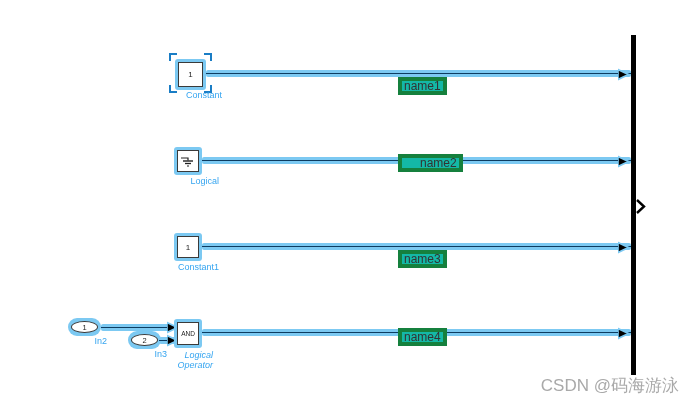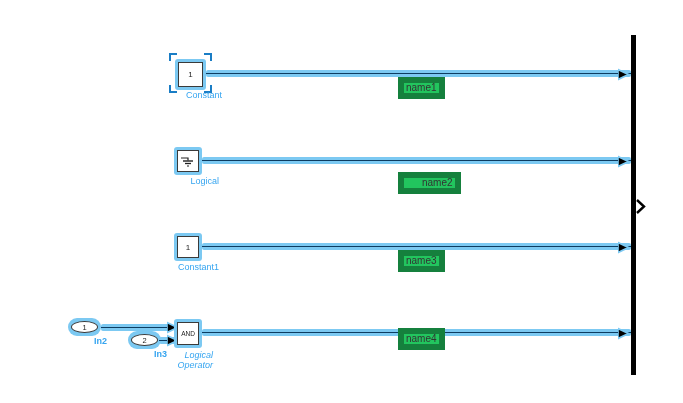--- a/index.html
+++ b/index.html
@@ -25,22 +25,22 @@
   }
   .and-text{font-size:6.5px;letter-spacing:0;}
   .block-label{
     position:absolute;color:#36a5f0;font-size:9px;line-height:10px;
     text-align:right;
   }
   .wire{position:absolute;height:7px;background:#7cc9f2;border-radius:2px;}
   .wire-core{position:absolute;left:0;right:0;top:2.6px;height:1.6px;background:#0d3c61;}
   .arrow{position:absolute;width:12px;height:13px;}
   .name-tag{
-    position:absolute;font-size:10px;line-height:10px;color:#333;
-    background:#22c55e;border:6px solid #15803d;padding:0 2px;height:10px;
+    position:absolute;font-size:12px;line-height:10px;color:#333;
+    background:#14b8a6;border:4px solid #15803d;padding:0 2px;height:10px;
     white-space:nowrap;
   }
   .mux-bar{position:absolute;background:#000000;}
   .sel-corner{position:absolute;width:8px;height:8px;box-sizing:border-box;}
   .sel-tl{border-top:2px solid #1a7dc5;border-left:2px solid #1a7dc5;}
   .sel-tr{border-top:2px solid #1a7dc5;border-right:2px solid #1a7dc5;}
   .sel-bl{border-bottom:2px solid #1a7dc5;border-left:2px solid #1a7dc5;}
   .sel-br{border-bottom:2px solid #1a7dc5;border-right:2px solid #1a7dc5;}
   .watermark{
     position:absolute;right:4px;top:374px;font-size:17px;color:#a9a9a9;
@@ -80,51 +80,51 @@
     </div>
   </div>
   <div class="block-label" style="left:157px;top:176px;width:62px;">Logical</div>
 
   <div class="wire" style="left:202px;top:157px;width:429px;">
     <div class="wire-core"></div>
   </div>
   <svg class="arrow" style="left:618px;top:155px;" viewBox="0 0 12 13">
     <path d="M0,1.5 L10.5,6.5 L0,11.5 Z" fill="#000000" stroke="#7cc9f2" stroke-width="1.6"></path>
   </svg>
-  <div class="name-tag" style="left:398px;top:172px;padding-left:18px;">name2</div>
+  <div class="name-tag" style="left:398px;top:154px;padding-left:18px;">name2</div>
 
   <div class="halo" style="left:174px;top:233px;width:28px;height:28px;">
     <div class="block-inner">1</div>
   </div>
   <div class="block-label" style="left:157px;top:262px;width:62px;">Constant1</div>
 
   <div class="wire" style="left:202px;top:243px;width:429px;">
     <div class="wire-core"></div>
   </div>
   <svg class="arrow" style="left:618px;top:241px;" viewBox="0 0 12 13">
     <path d="M0,1.5 L10.5,6.5 L0,11.5 Z" fill="#000000" stroke="#7cc9f2" stroke-width="1.6"></path>
   </svg>
   <div class="name-tag" style="left:398px;top:250px;">name3</div>
 
   <div class="halo" style="left:68px;top:318px;width:33px;height:18px;border-radius:9px;">
     <div class="oval-inner">1</div>
   </div>
-  <div class="block-label" style="left:62px;top:336px;width:45px;font-weight:bold;">In2</div>
+  <div class="block-label" style="left:62px;top:336px;width:45px;">In2</div>
 
   <div class="wire" style="left:101px;top:324px;width:70px;">
     <div class="wire-core"></div>
   </div>
   <svg class="arrow" style="left:167px;top:321px;" viewBox="0 0 12 13">
     <path d="M0,1.5 L10.5,6.5 L0,11.5 Z" fill="#000000" stroke="#7cc9f2" stroke-width="1.6"></path>
   </svg>
 
   <div class="halo" style="left:128px;top:331px;width:33px;height:18px;border-radius:9px;">
     <div class="oval-inner">2</div>
   </div>
-  <div class="block-label" style="left:122px;top:349px;width:45px;font-weight:bold;">In3</div>
+  <div class="block-label" style="left:122px;top:349px;width:45px;">In3</div>
 
   <div class="wire" style="left:159px;top:337px;width:20px;">
     <div class="wire-core"></div>
   </div>
   <svg class="arrow" style="left:167px;top:334px;" viewBox="0 0 12 13">
     <path d="M0,1.5 L10.5,6.5 L0,11.5 Z" fill="#000000" stroke="#7cc9f2" stroke-width="1.6"></path>
   </svg>
 
   <div class="halo" style="left:174px;top:319px;width:28px;height:29px;">
     <div class="block-inner and-text">AND</div>
@@ -137,13 +137,14 @@
   <svg class="arrow" style="left:618px;top:327px;" viewBox="0 0 12 13">
     <path d="M0,1.5 L10.5,6.5 L0,11.5 Z" fill="#000000" stroke="#7cc9f2" stroke-width="1.6"></path>
   </svg>
   <div class="name-tag" style="left:398px;top:328px;">name4</div>
 
   <div class="mux-bar" style="left:631px;top:35px;width:5px;height:340px;"></div>
   <svg style="position:absolute;left:636px;top:199px;" width="10" height="15" viewBox="0 0 10 15">
     <path d="M1,1 L8,7.5 L1,14" fill="none" stroke="#000000" stroke-width="2.4"></path>
   </svg>
 
+  <div class="watermark">CSDN @码海游泳</div>
 </div>
 
 </body></html>

